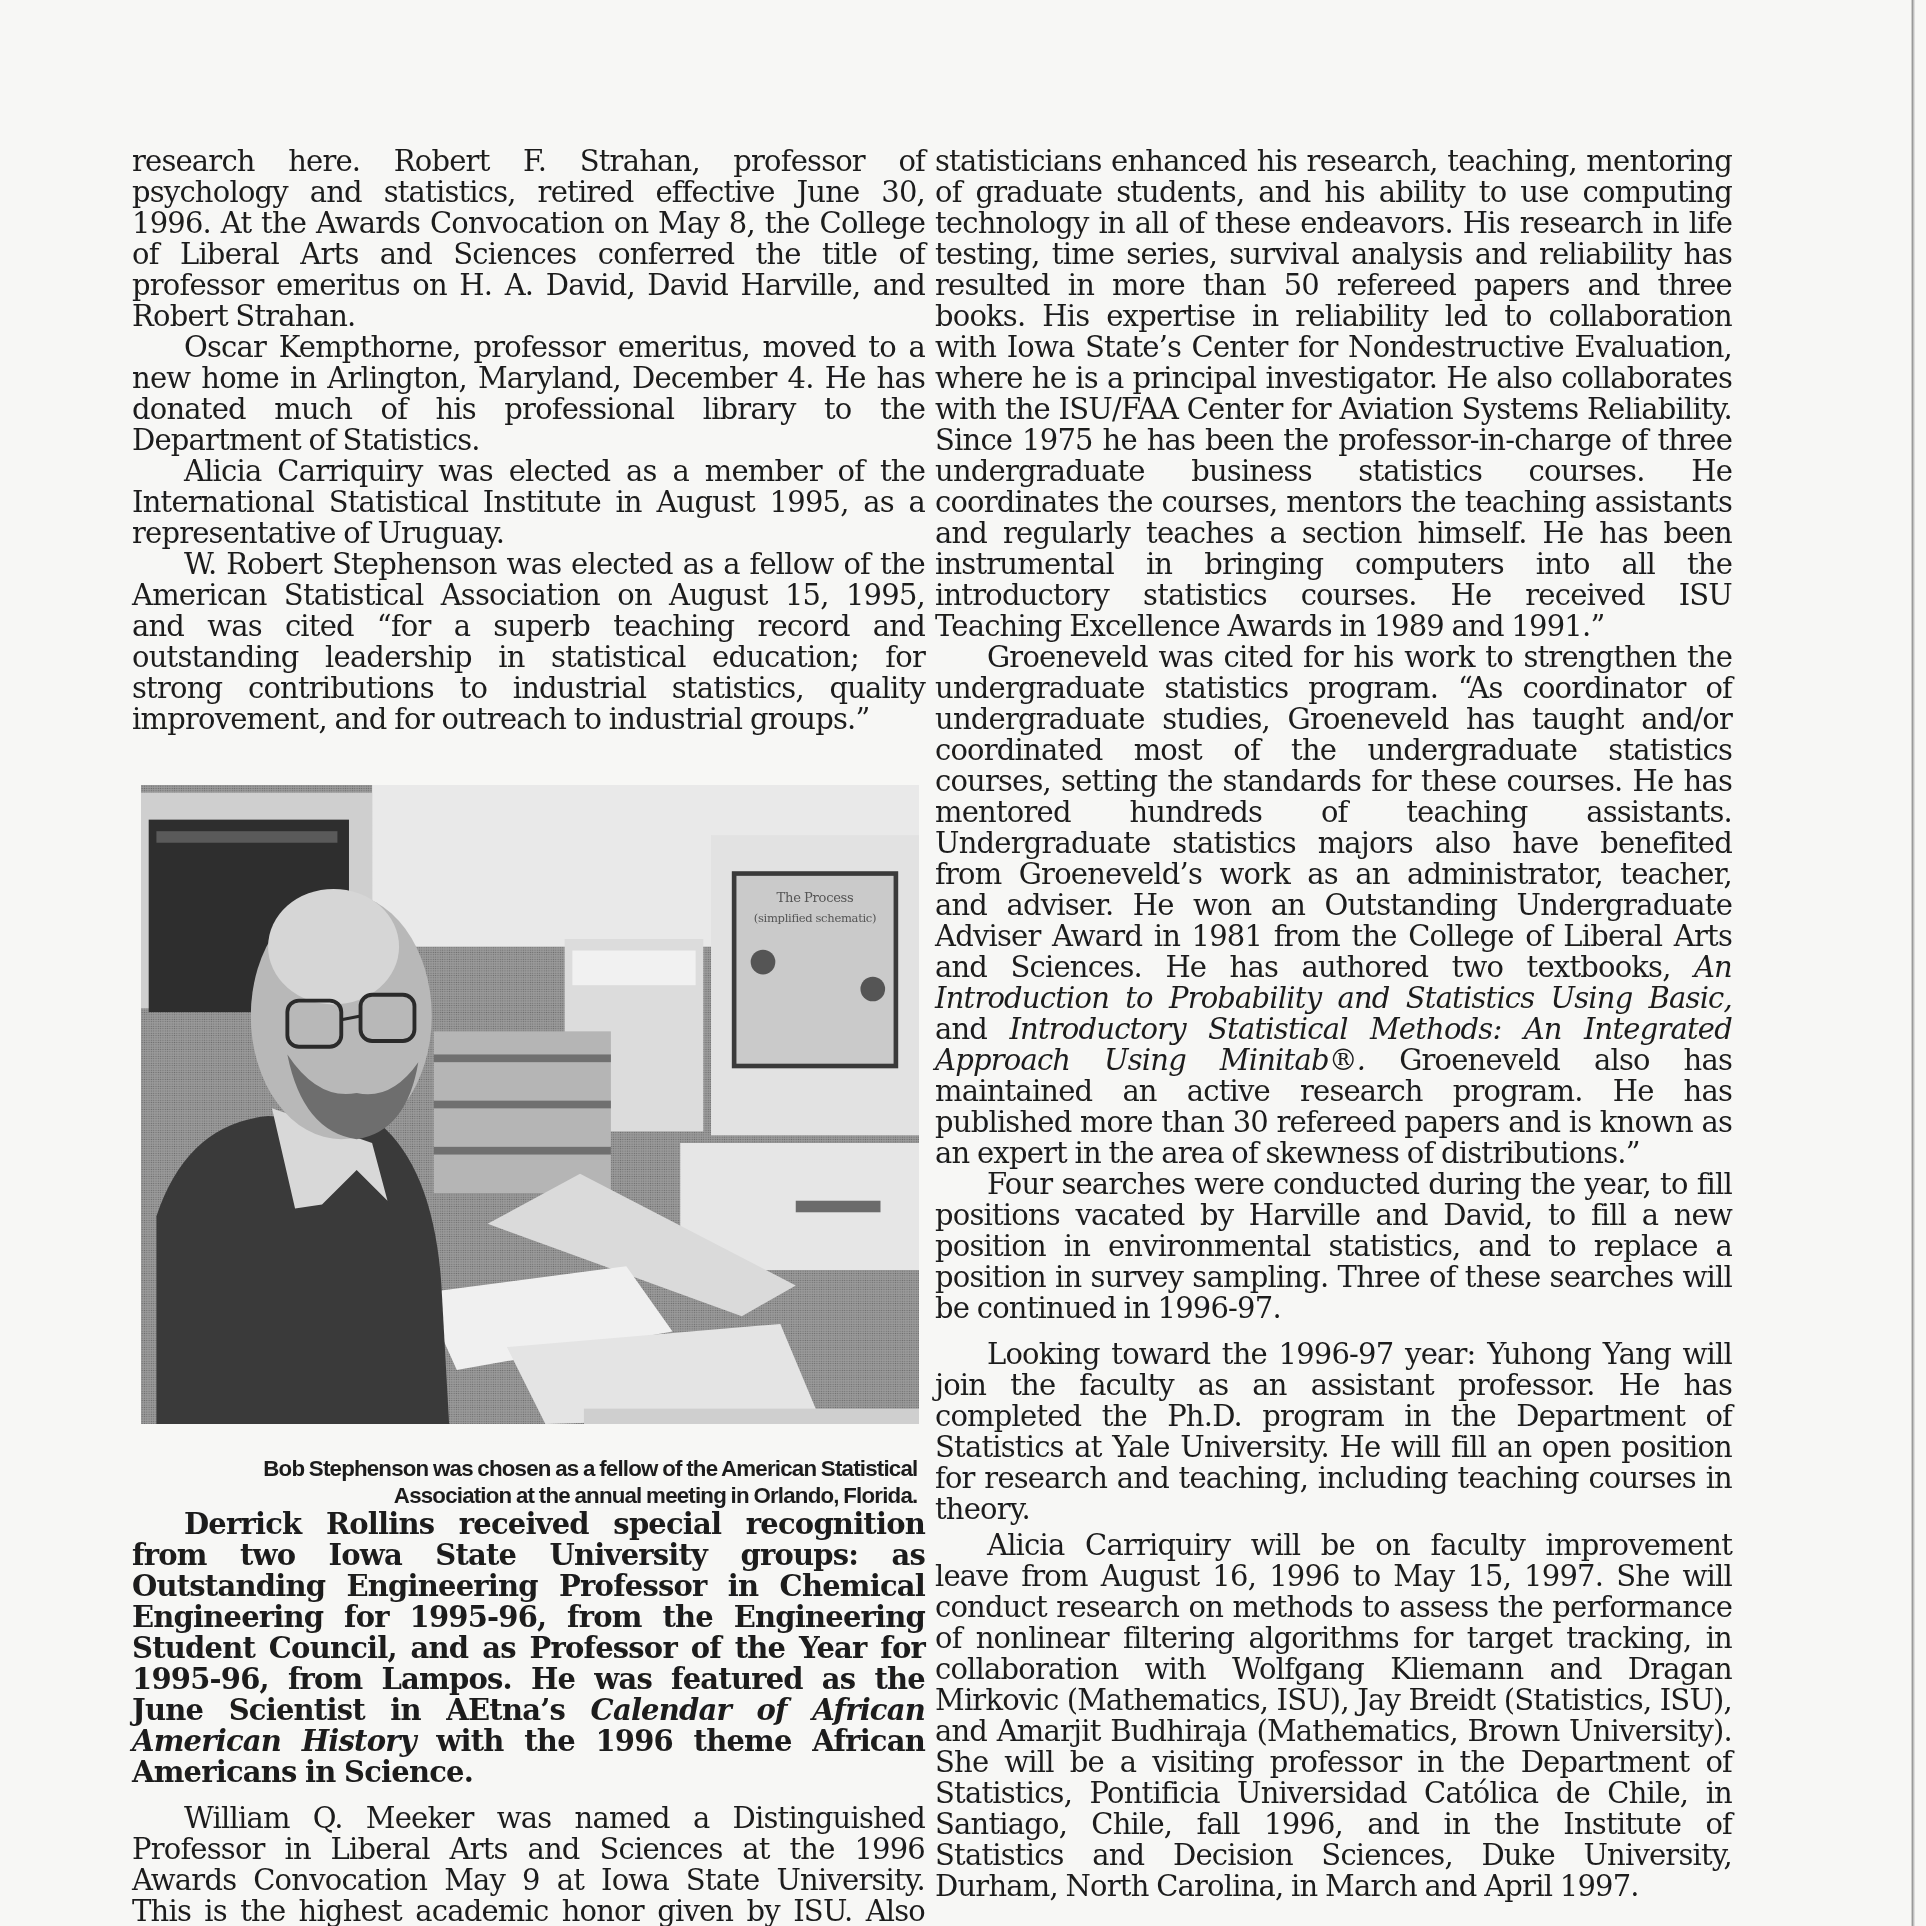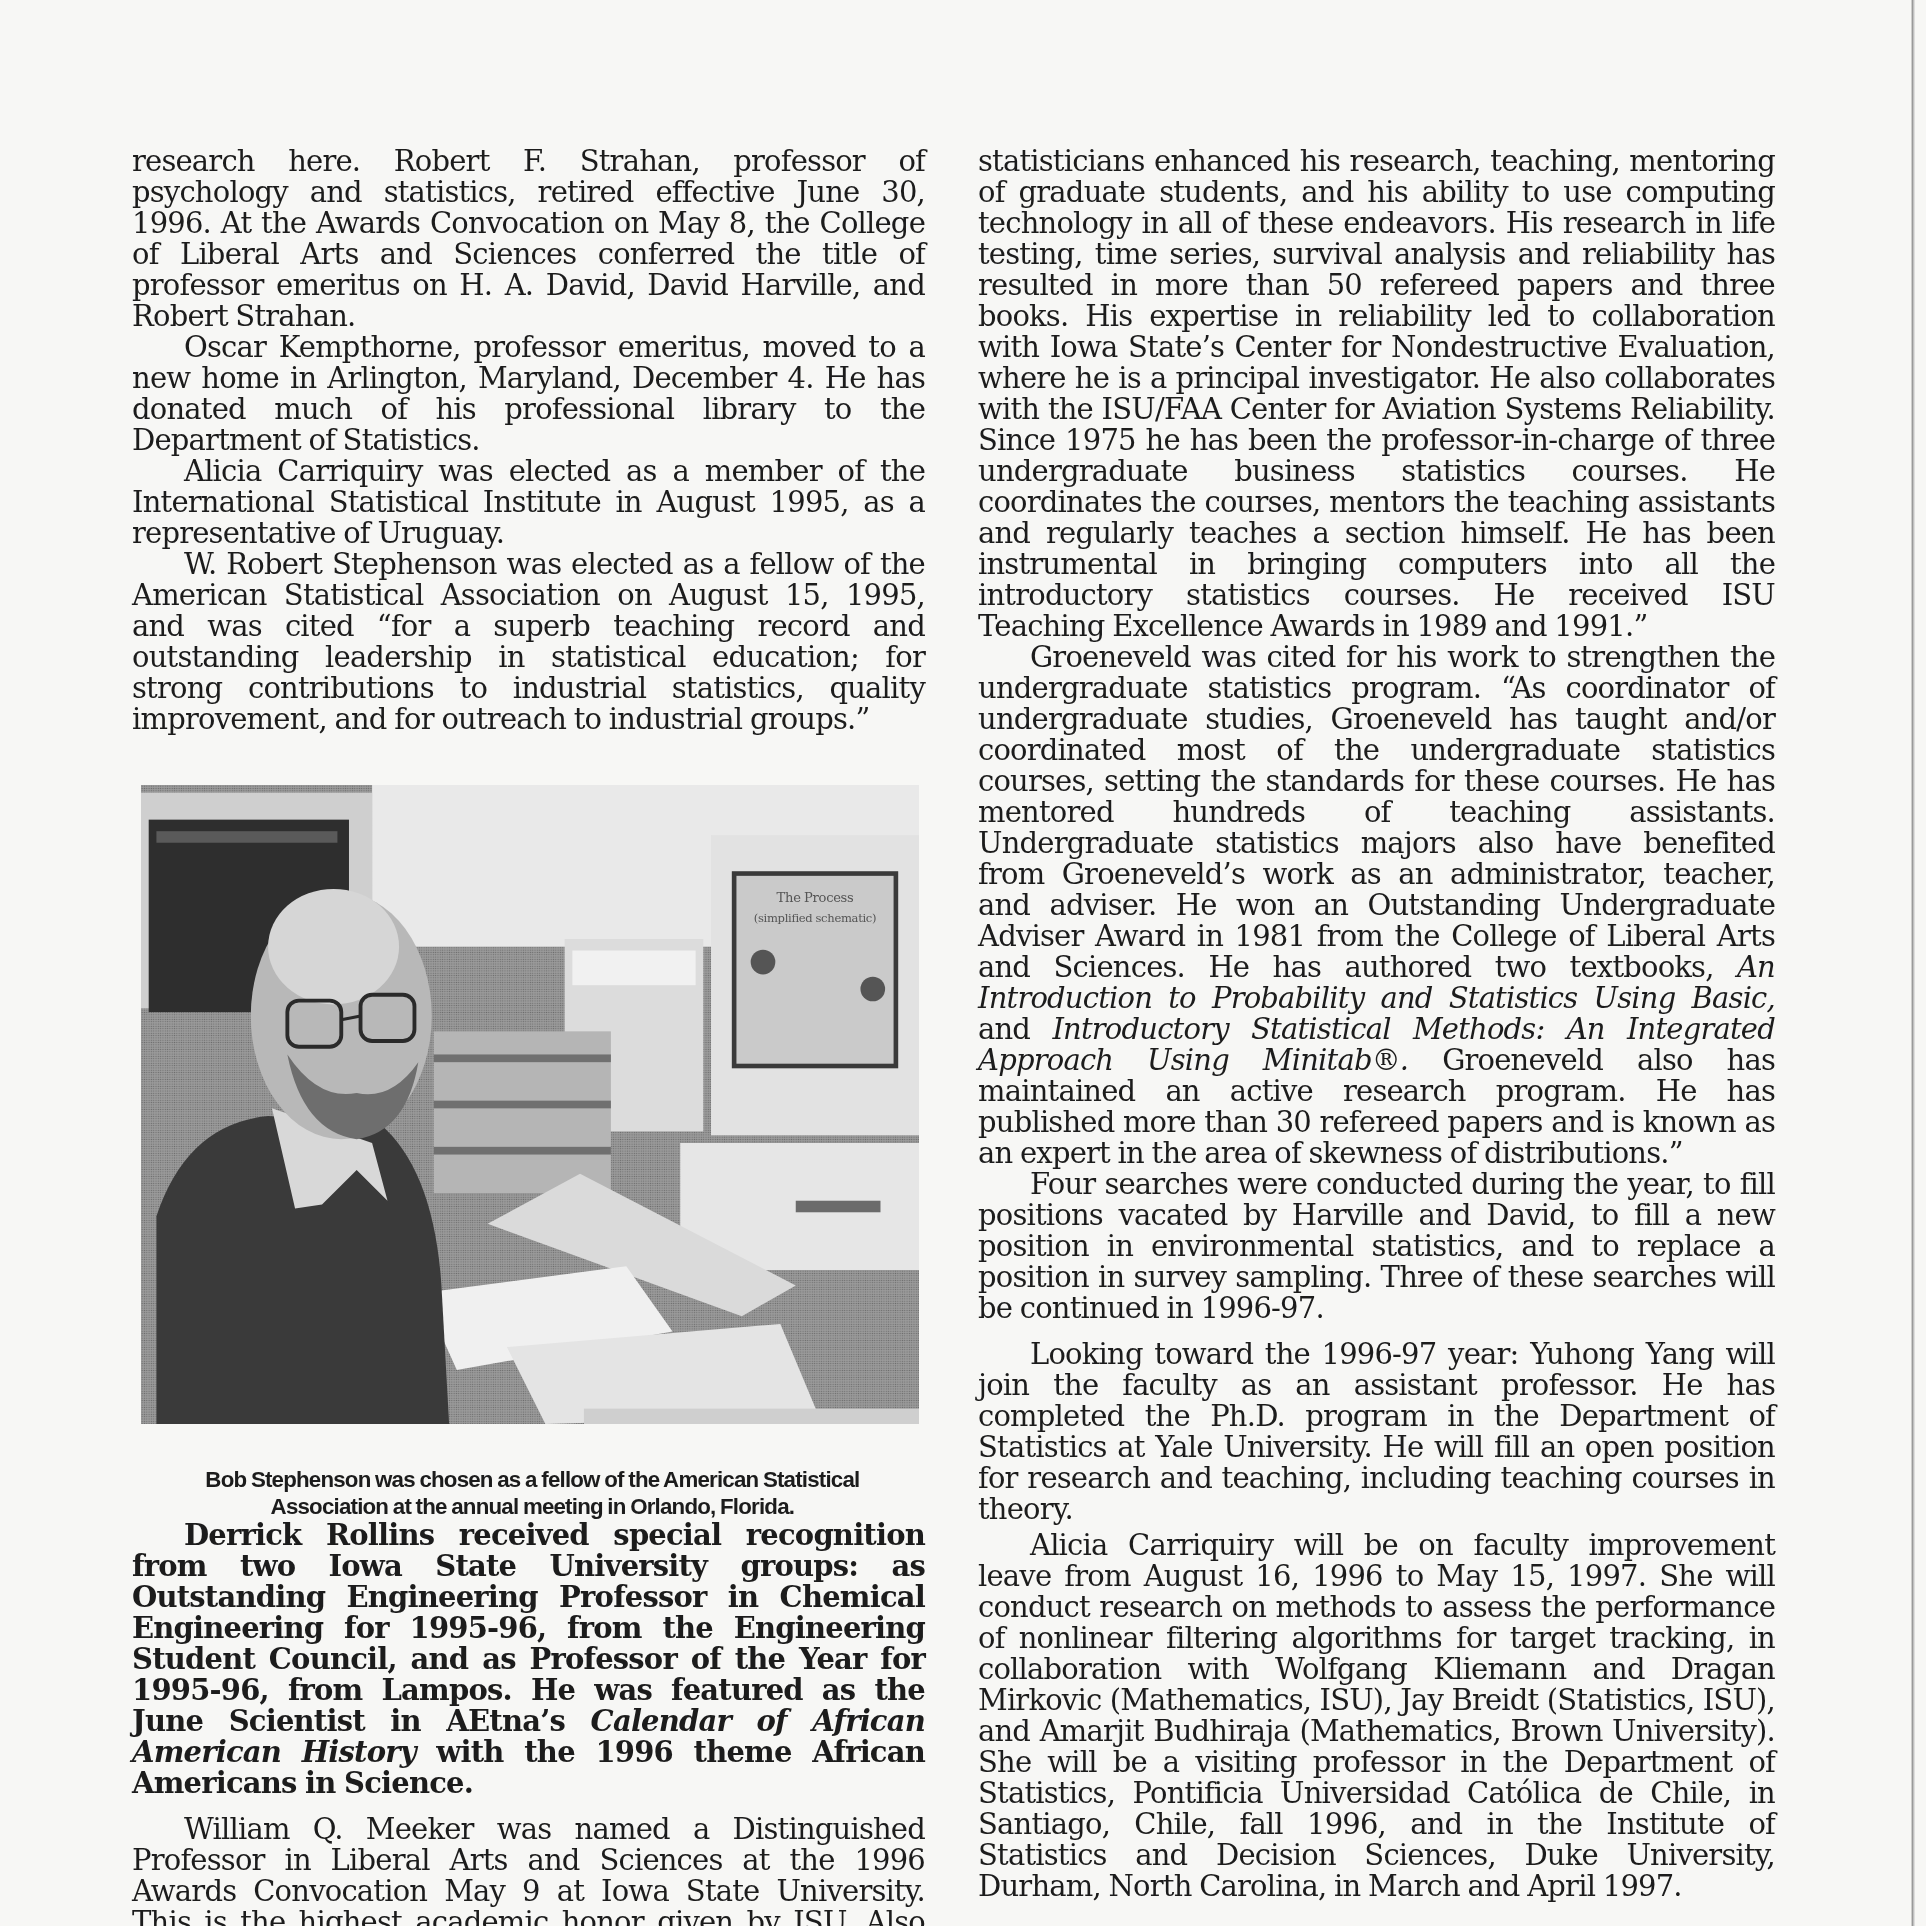--- a/index.html
+++ b/index.html
@@ -13,36 +13,36 @@
     position:absolute; left:1911px; top:0; width:3.9px; height:2542px;
     background:linear-gradient(90deg, #e8e8e6 0%, #8a8a8a 45%, #bdbdbd 60%, #ededeb 100%);
   }
   .col {
     position:absolute; top:146px;
     font-size:29px; line-height:31px;
     text-align:justify; letter-spacing:-0.8px; word-spacing:-0.8px;
     hyphens:manual;
   }
   .col.left  { left:132px;  width:793px; }
-  .col.right { left:978px; width:797px; }
+  .col.right { left:935px; width:797px; }
   .col p { margin:0; text-indent:0; }
   .col p.ind { text-indent:52px; }
   .col p.gap { margin-top:15.4px; }
   .col p.gap2 { margin-top:5px; }
   .figure {
     margin-top:50px; margin-left:9px;
     width:778px; height:639px; position:relative; overflow:hidden;
     background:#8d8d8d;
   }
   .figure svg { display:block; width:100%; height:100%; }
   .caption {
-    margin-top:42px; margin-left:15.4px; width:770px;
+    margin-top:31px; margin-left:15.4px; width:770px;
     font-family:"Liberation Sans", "DejaVu Sans", sans-serif;
     font-weight:bold; font-size:22.3px; line-height:27px;
-    letter-spacing:-0.8px; text-align:center;
+    letter-spacing:-0.8px; text-align:right;
   }
   .after-cap { margin-top:46px;font-weight:bold; }
   em { font-style:italic; }
 </style>
 </head>
 <body>
 
 <div class="fold"></div>
 
 <div class="col left">

